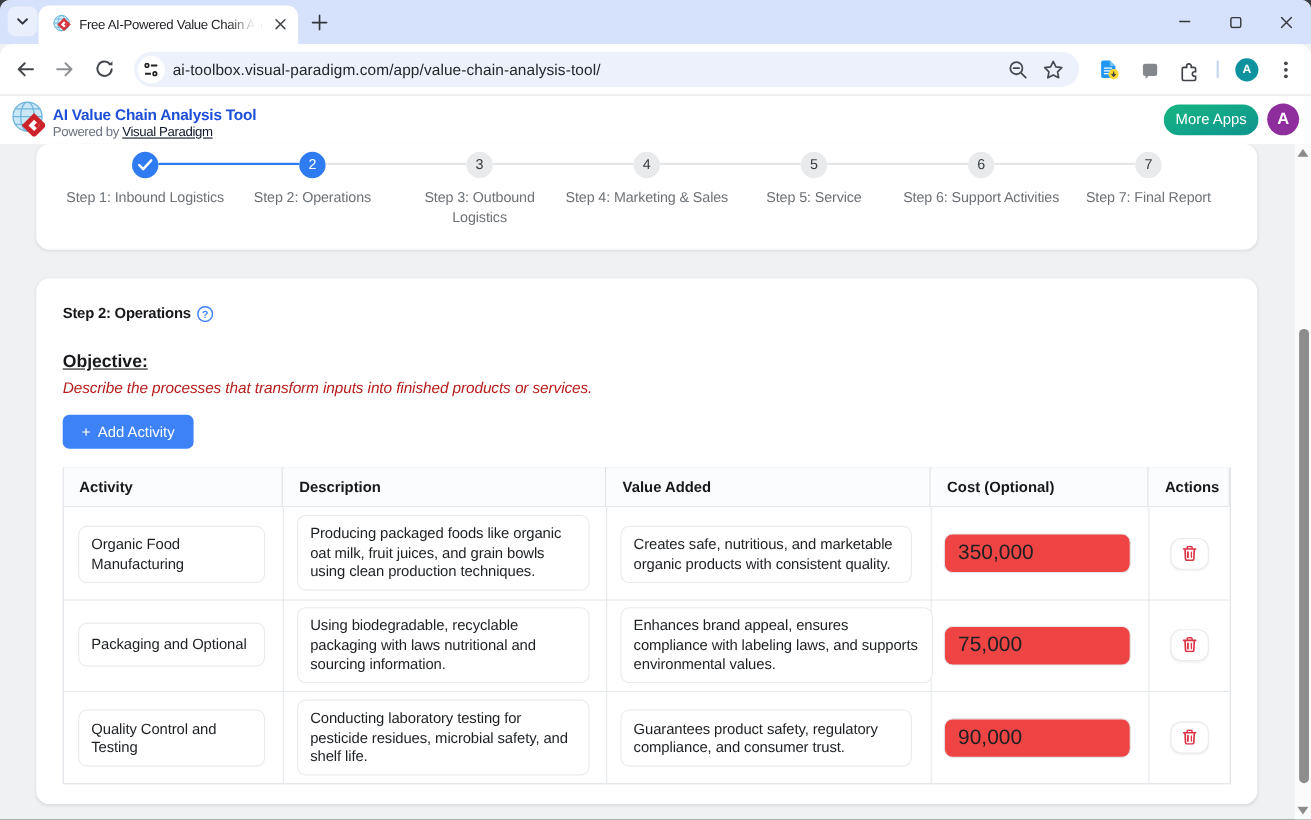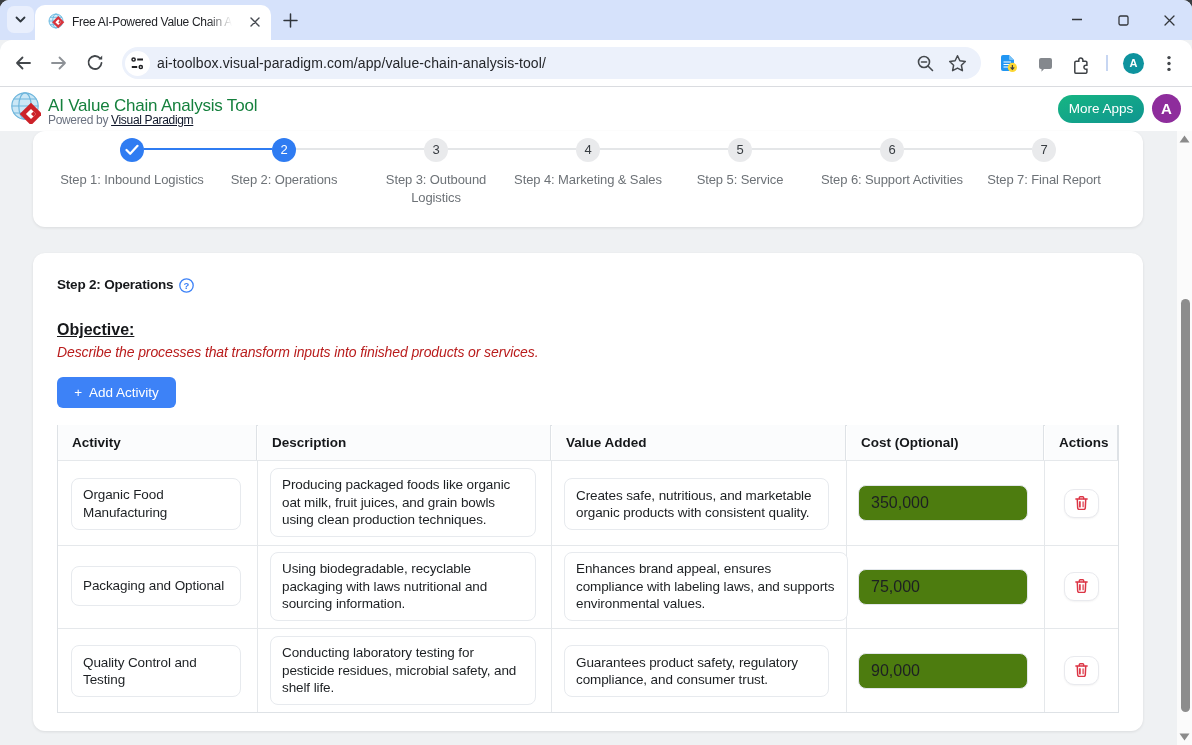--- a/index.html
+++ b/index.html
@@ -11,21 +11,21 @@
 #tab{position:absolute;left:35px;top:5px;width:236px;height:35px;background:#fff;border-radius:10px 10px 0 0;}
 #tabtitle{position:absolute;left:72px;top:13px;width:166px;height:18px;font-size:12px;color:#1f2125;white-space:nowrap;overflow:hidden;line-height:18px;letter-spacing:-0.3px;}
 #tabfade{position:absolute;left:208px;top:10px;width:30px;height:24px;background:linear-gradient(90deg,rgba(255,255,255,0),#fff 80%);}
 
 #toolbar{position:absolute;left:0;top:40px;width:1192px;height:47px;background:#fff;border-radius:12px 12px 0 0;}
 #tabunder{position:absolute;left:35px;top:40px;width:236px;height:8px;background:#fff;}
 #omnibox{position:absolute;left:122px;top:47px;width:859px;height:32px;border-radius:16px;background:#ecf1fb;}
 #url{position:absolute;left:157px;top:47px;height:32px;line-height:32px;font-size:14px;color:#24262a;letter-spacing:0.1px;}
 
 #appheader{position:absolute;left:0;top:87px;width:1192px;height:44px;background:#fff;}
-#apptitle{position:absolute;left:48px;top:96px;font-size:17px;font-weight:normal;color:#15803d;letter-spacing:-0.2px;}
+#apptitle{position:absolute;left:48px;top:96px;font-size:14px;font-weight:bold;color:#1d4ed8;letter-spacing:-0.2px;}
 #appsub{position:absolute;left:48px;top:112.5px;font-size:12px;color:#6b7280;letter-spacing:-0.33px;}
 #appsub a{color:#0f172a;}
 #moreapps{position:absolute;left:1058px;top:95px;width:86px;height:28px;border-radius:14px;background:linear-gradient(160deg,#16b582,#0f9590);color:#fff;font-size:13.5px;text-align:center;line-height:28px;}
 #pavatar{position:absolute;left:1152px;top:94px;width:29px;height:29px;border-radius:50%;background:#8e2d9c;color:#fff;font-weight:bold;font-size:15px;text-align:center;line-height:29px;}
 
 .card{position:absolute;background:#fff;border-radius:12px;box-shadow:0 1px 3px rgba(0,0,0,0.09);}
 #stepcard{left:33px;top:131px;width:1110px;height:96px;}
 #maincard{left:33px;top:253px;width:1110px;height:478px;}
 
 .scircle{position:absolute;width:24px;height:24px;border-radius:50%;top:138px;text-align:center;line-height:24px;font-size:13px;}
@@ -39,21 +39,21 @@
 #h2step{position:absolute;left:57px;top:277px;font-size:13.5px;font-weight:bold;color:#16181b;letter-spacing:-0.2px;}
 #helpicon{position:absolute;left:179px;top:277.5px;width:15px;height:15px;}
 #objhead{position:absolute;left:57px;top:321px;font-size:16px;font-weight:bold;color:#16181b;letter-spacing:0px;text-decoration:underline;}
 #objtext{position:absolute;left:57px;top:344px;font-size:14px;color:#b91c1c;letter-spacing:-0.1px;font-style:italic;}
 #addbtn{position:absolute;left:57px;top:377px;width:119px;height:31px;border-radius:6px;background:#3d82f7;color:#fff;font-size:13.5px;text-align:center;line-height:31px;}
 
 #tbl{position:absolute;left:57px;top:425px;width:1062px;height:288px;border:1px solid #dee2e6;}
 .th{position:absolute;top:425px;height:35px;border-right:1px solid #dee2e6;font-weight:bold;font-size:13.5px;color:#16181b;line-height:35px;padding-left:14px;background:#fbfcfd;}
 .hline{position:absolute;left:58px;width:1060px;height:1px;background:#e5e8eb;}
 .ibox{position:absolute;border:1px solid #e7eaee;border-radius:8px;background:#fff;font-size:13.5px;line-height:17.5px;color:#1d2023;padding:7px 11px;letter-spacing:-0.1px;}
-.cinput{position:absolute;border:1px solid #e3e7eb;border-radius:8px;background:#4d7c0f;font-size:16px;color:#1d2023;height:36px;line-height:34px;padding-left:12px;}
+.cinput{position:absolute;border:1px solid #e3e7eb;border-radius:8px;background:#ef4444;font-size:19px;color:#1d2023;height:36px;line-height:34px;padding-left:12px;}
 .delbtn{position:absolute;width:35px;height:29px;border:1px solid #e9eaee;border-radius:10px;background:#fff;box-shadow:0 1px 2px rgba(0,0,0,0.05);}
 
 #sbtrack{position:absolute;left:1177px;top:131px;width:15px;height:614px;background:#fbfbfb;}
 #sbthumb{position:absolute;left:1181px;top:299px;width:9px;height:413px;background:#8d8d8d;border-radius:4.5px;}
 </style></head>
 <body>
 <div id="win">
   <div id="titlebar"></div>
   <div id="chevbtn"></div>
   <svg class="abs" style="left:13px;top:12px" width="15" height="15" viewBox="0 0 15 15">
@@ -219,21 +219,21 @@
       <div class="abs" style="left:1044px;top:461px;width:1px;height:251px;background:#e5e8eb"></div>
       <div class="hline" style="top:460px"></div>
       <div class="hline" style="top:545px"></div>
       <div class="hline" style="top:628px"></div>
       <div class="ibox" style="left:71px;top:478px;width:170px;height:52px;display:flex;">
         <div>Organic Food<br>Manufacturing</div>
       </div>
       <div class="ibox" style="left:270px;top:468px;width:266px;height:69px;display:flex;align-items:center">
         <div>Producing packaged foods like organic oat milk, fruit juices, and grain bowls using clean production techniques.</div>
       </div>
-      <div class="ibox" style="left:564px;top:478px;width:265px;height:52px;display:flex;align-items:center">
+      <div class="ibox" style="left:564px;top:478px;width:265px;height:52px;display:flex;align-items:flex-start">
         <div>Creates safe, nutritious, and marketable organic products with consistent quality.</div>
       </div>
       <div class="cinput" style="left:858px;top:485px;width:170px">350,000</div>
       <div class="delbtn" style="left:1064px;top:489px"></div>
       <svg class="abs" style="left:1075px;top:496px" width="13" height="14" viewBox="0 0 13 14">
         <g stroke="#dc3545" fill="none" stroke-linecap="round">
           <path d="M0.9 3.1 H12.1" stroke-width="1.5"></path>
           <path d="M4.3 2.8 V1.7 a0.9 0.9 0 0 1 0.9 -0.9 h2.6 a0.9 0.9 0 0 1 0.9 0.9 V2.8" stroke-width="1.4"></path>
           <path d="M2.3 3.5 l0.4 8.5 a1.5 1.5 0 0 0 1.5 1.4 h4.6 a1.5 1.5 0 0 0 1.5 -1.4 l0.4 -8.5" stroke-width="1.5"></path>
           <path d="M4.9 5.9 V10.7" stroke-width="1.7"></path>

